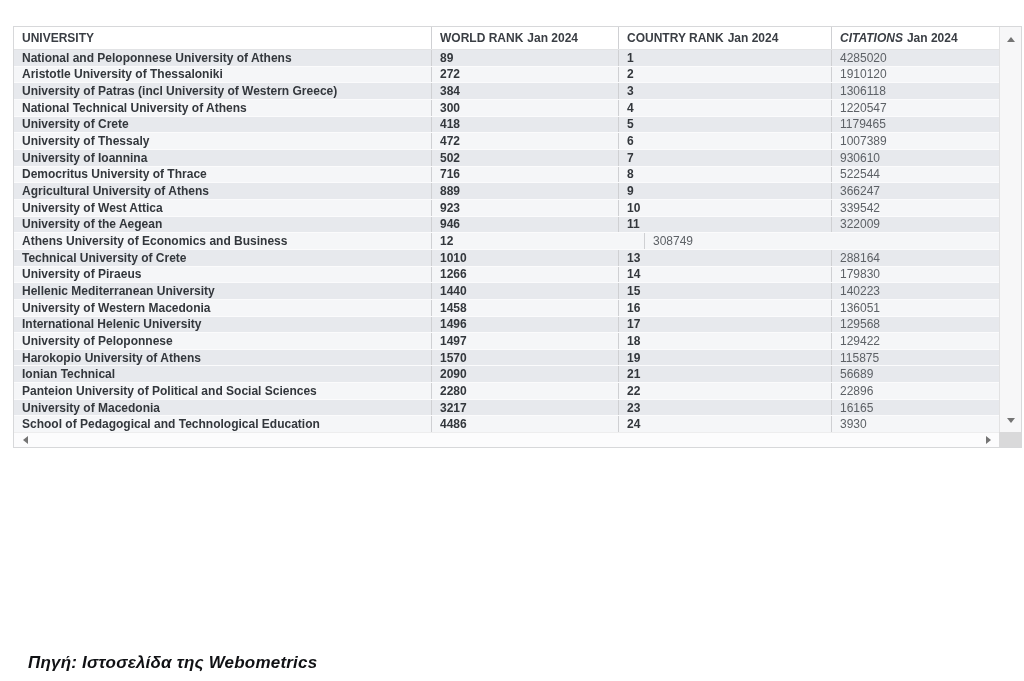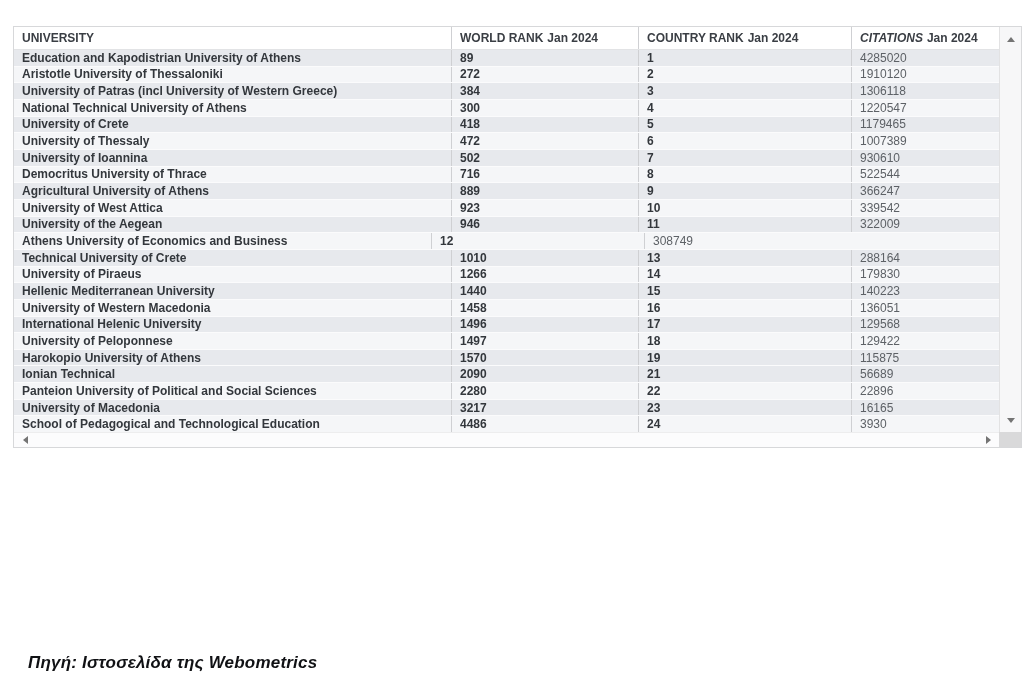--- a/index.html
+++ b/index.html
@@ -31,21 +31,21 @@
   .row.odd{background:var(--row-odd);}
   .row.even{background:var(--row-even);}
   .row.data{border-bottom:1px solid #fbfbfc;}
   .row.data:last-child{border-bottom:none;}
   .cell{
     display:flex;align-items:center;
     padding:0 8px;font-size:12px;overflow:hidden;white-space:nowrap;
     color:var(--text-dark);font-weight:700;
   }
   .c1{width:417px;}
-  .c2{width:187px;border-left:1px solid var(--colsep);margin-left:20px;}
+  .c2{width:187px;border-left:1px solid var(--colsep);}
   .c3{width:213px;border-left:1px solid var(--colsep);}
   .c4{flex:1;border-left:1px solid var(--colsep);}
   .cell.citations{font-weight:400;color:var(--text-muted);}
   .row.header .cell{color:#3a3e44;}
   .hdr-italic{font-style:italic;}
   .hdr-suffix{margin-left:4px;}
   
   .vscroll{
     position:absolute;top:0;right:0;width:22px;bottom:15px;
     background:#f7f7f8;border-left:1px solid #e2e2e3;
@@ -97,21 +97,21 @@
           <span class="">COUNTRY RANK</span>
           <span class="hdr-suffix">Jan 2024</span>
         </div>
         <div class="cell c4">
           <span class="hdr-italic">CITATIONS</span>
           <span class="hdr-suffix">Jan 2024</span>
         </div>
       </div>
 
   <div class="row data odd">
-        <div class="cell c1">Education and Kapodistrian University of Athens</div>
+        <div class="cell c1">National and Peloponnese University of Athens</div>
         <div class="cell c2">89</div>
         <div class="cell c3">1</div>
         <div class="cell c4 citations">4285020</div>
       </div>
       <div class="row data even">
         <div class="cell c1">Aristotle University of Thessaloniki</div>
         <div class="cell c2">272</div>
         <div class="cell c3">2</div>
         <div class="cell c4 citations">1910120</div>
       </div>

